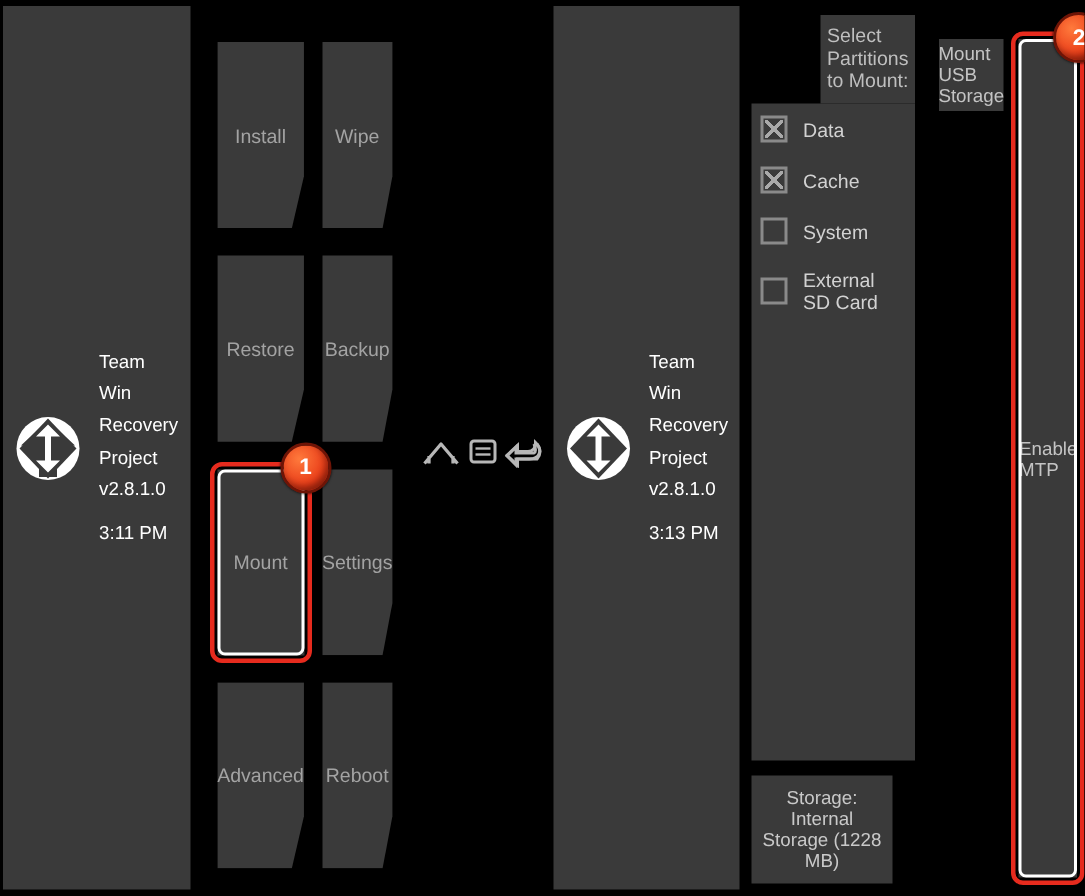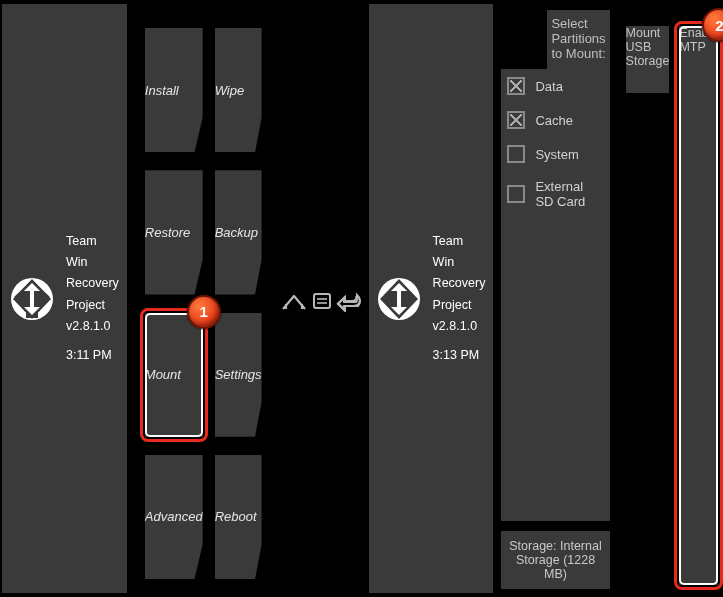--- a/index.html
+++ b/index.html
@@ -43,29 +43,28 @@
   .grid {
     flex: 1;
     display: grid;
     grid-template-columns: 1fr 1fr;
     grid-template-rows: repeat(4, 1fr);
     gap: 18px 12px;
     padding: 24px 18px 14px 18px;
   }
   .btn {
     background: #3a3a3a;
-    color: #e5e5e5;
+    color: #a3a3a3;
     font-size: 13px;
     display: flex;
     align-items: center;
-    justify-content: flex-start;
+    justify-content: center;
     position: relative;
     clip-path: polygon(0 0, 100% 0, 100% 72%, 86% 100%, 0 100%);
     cursor: pointer;
-    font-style: italic;
   }
   .hlwrap {
     position: relative;
   }
   .hlwrap .frame {
     position:absolute;
     inset:-5px;
     border:3px solid #e62b1e;
     border-radius:8px;
     pointer-events:none;
@@ -149,41 +148,41 @@
   }
   .chk.checked::before{
     content:"";
     width:12px;
     height:12px;
     background:
       linear-gradient(45deg, transparent 44%, #a9a9a9 44%, #a9a9a9 56%, transparent 56%),
       linear-gradient(-45deg, transparent 44%, #a9a9a9 44%, #a9a9a9 56%, transparent 56%);
   }
   .storage-bar {
-    margin: 10px 0 4px 0;
+    margin: 10px 15px 4px 0;
     background:#3a3a3a;
     color:#c9c9c9;
     text-align:center;
     font-size:12.5px;
     padding:8px 4px;
     cursor:pointer;
   }
   .action-row {
     display:flex;
     gap:10px;
     padding: 22px 8px 8px 8px;
   }
   .action-btn {
     flex:1;
     background:#3a3a3a;
     color:#c4c4c4;
     font-size:12.5px;
-    height:67px;
-    display:flex;
-    align-items:flex-start;
+    height:48px;
+    display:flex;
+    align-items:center;
     justify-content:center;
     position:relative;
     cursor:pointer;
   }
 </style>
 </head>
 <body>
 
 <div class="phone left">
   <div class="header">

